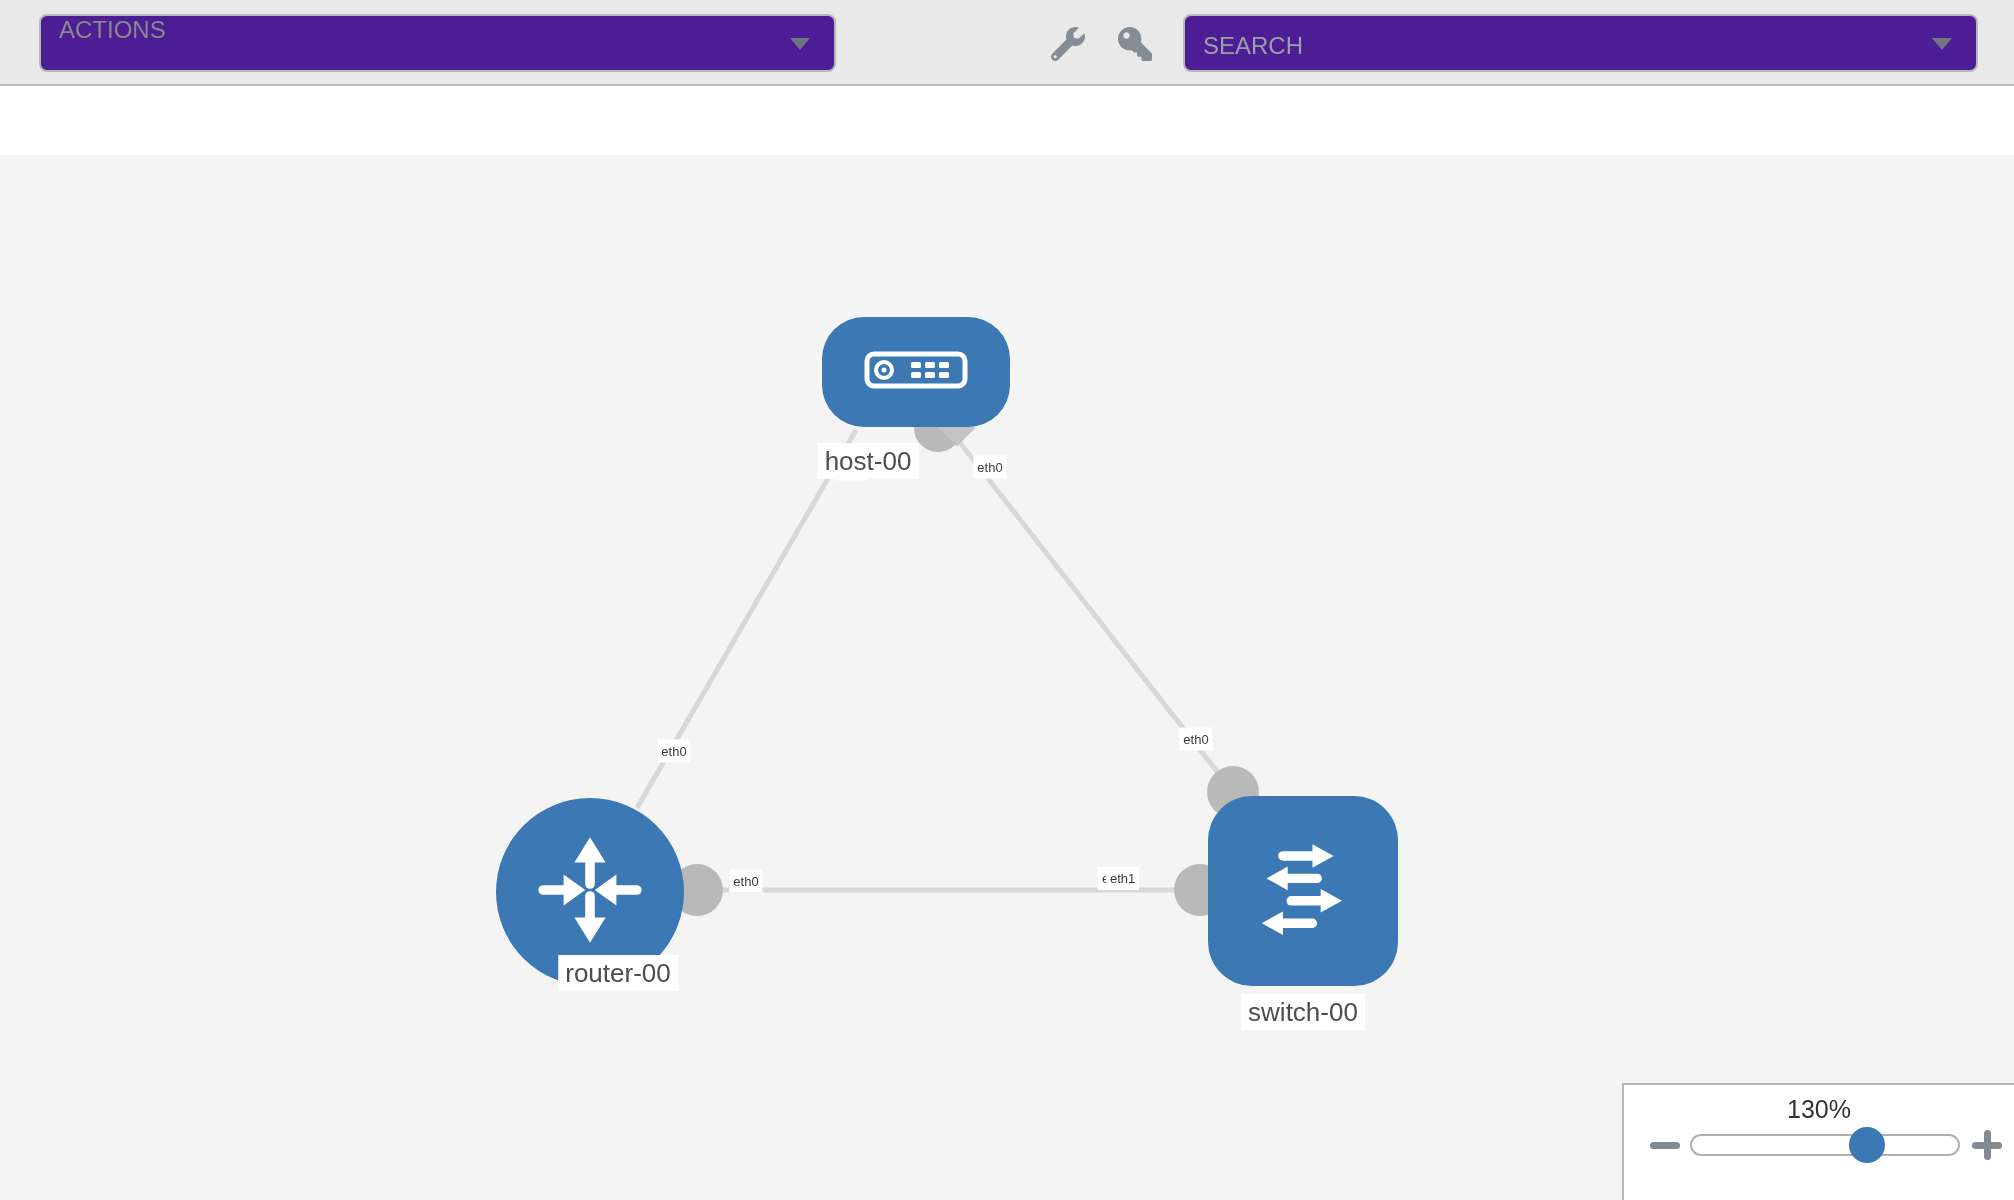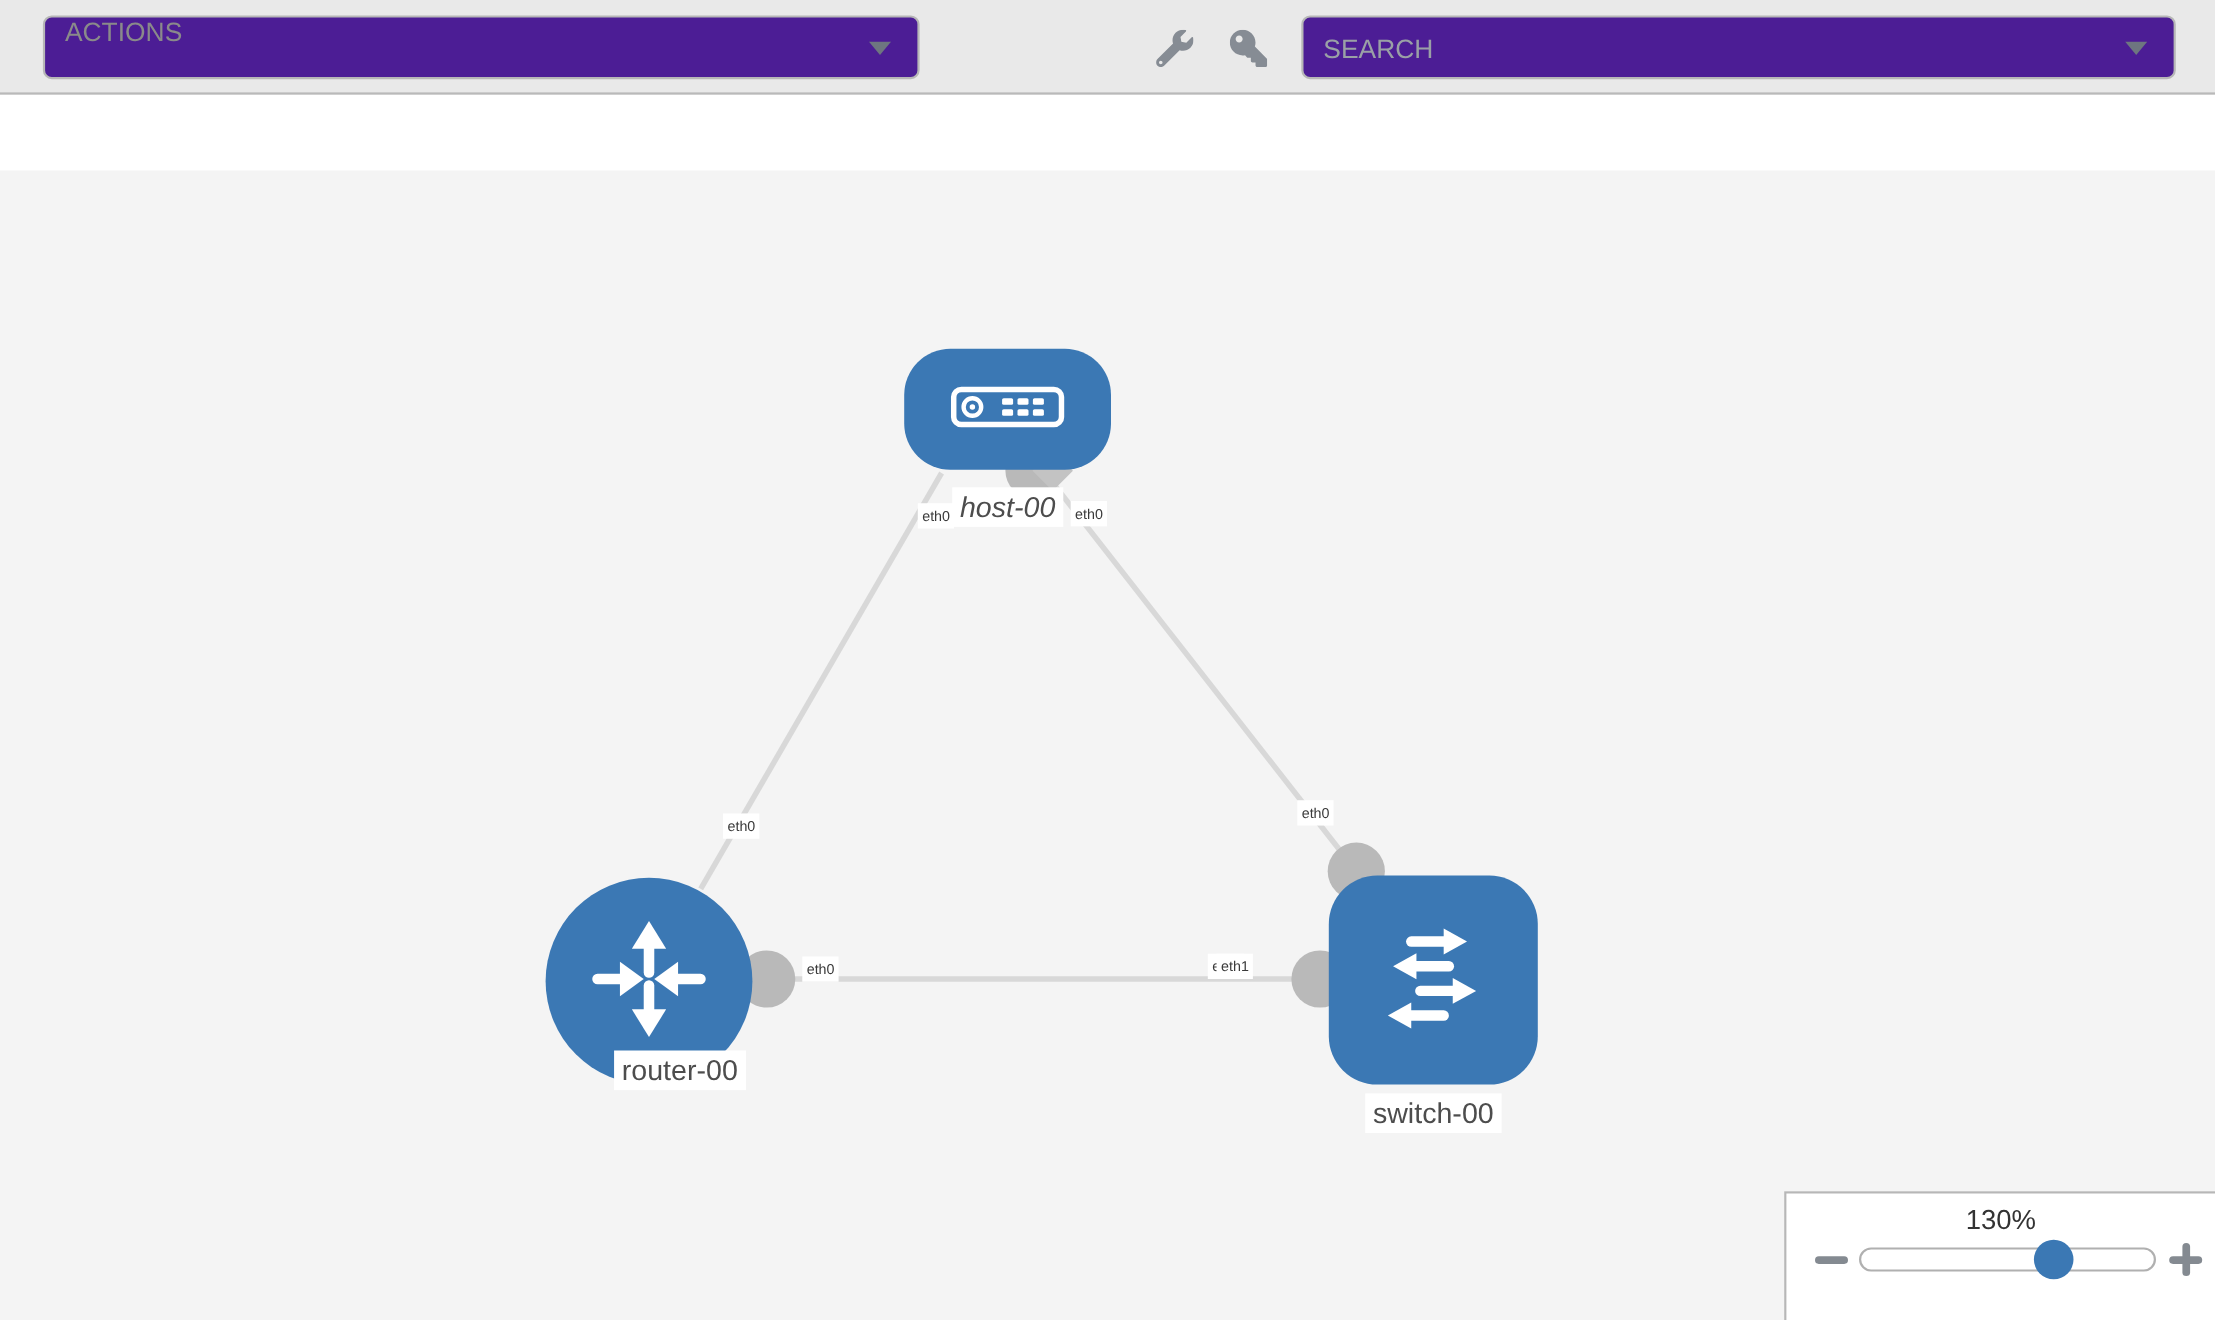--- a/index.html
+++ b/index.html
@@ -148,21 +148,21 @@
     </div>
 
     <div class="chip" style="left:851px; top:314px;">eth0</div>
     <div class="chip" style="left:674px; top:596px;">eth0</div>
     <div class="chip" style="left:990px; top:312px;">eth0</div>
     <div class="chip" style="left:1196px; top:584px;">eth0</div>
     <div class="chip" style="left:746px; top:726px;">eth0</div>
     <div class="chip anchored" style="left:1098px; top:712px;">eth0</div>
     <div class="chip anchored" style="left:1106px; top:712px;">eth1</div>
 
-    <div class="node-label" style="left:916px; top:306px;font-style:italic;">host-00</div>
+    <div class="node-label" style="left:868px; top:306px;">host-00</div>
     <div class="node-label" style="left:590px; top:818px;margin-left:28px;">router-00</div>
     <div class="node-label" style="left:1303px; top:857px;">switch-00</div>
 
     <div class="zoom-panel">
       <div class="zoom-pct">130%</div>
       <div class="zoom-minus"></div>
       <div class="zoom-track"></div>
       <div class="zoom-thumb"></div>
       <div class="zoom-plus">
           <span class="h"></span>

